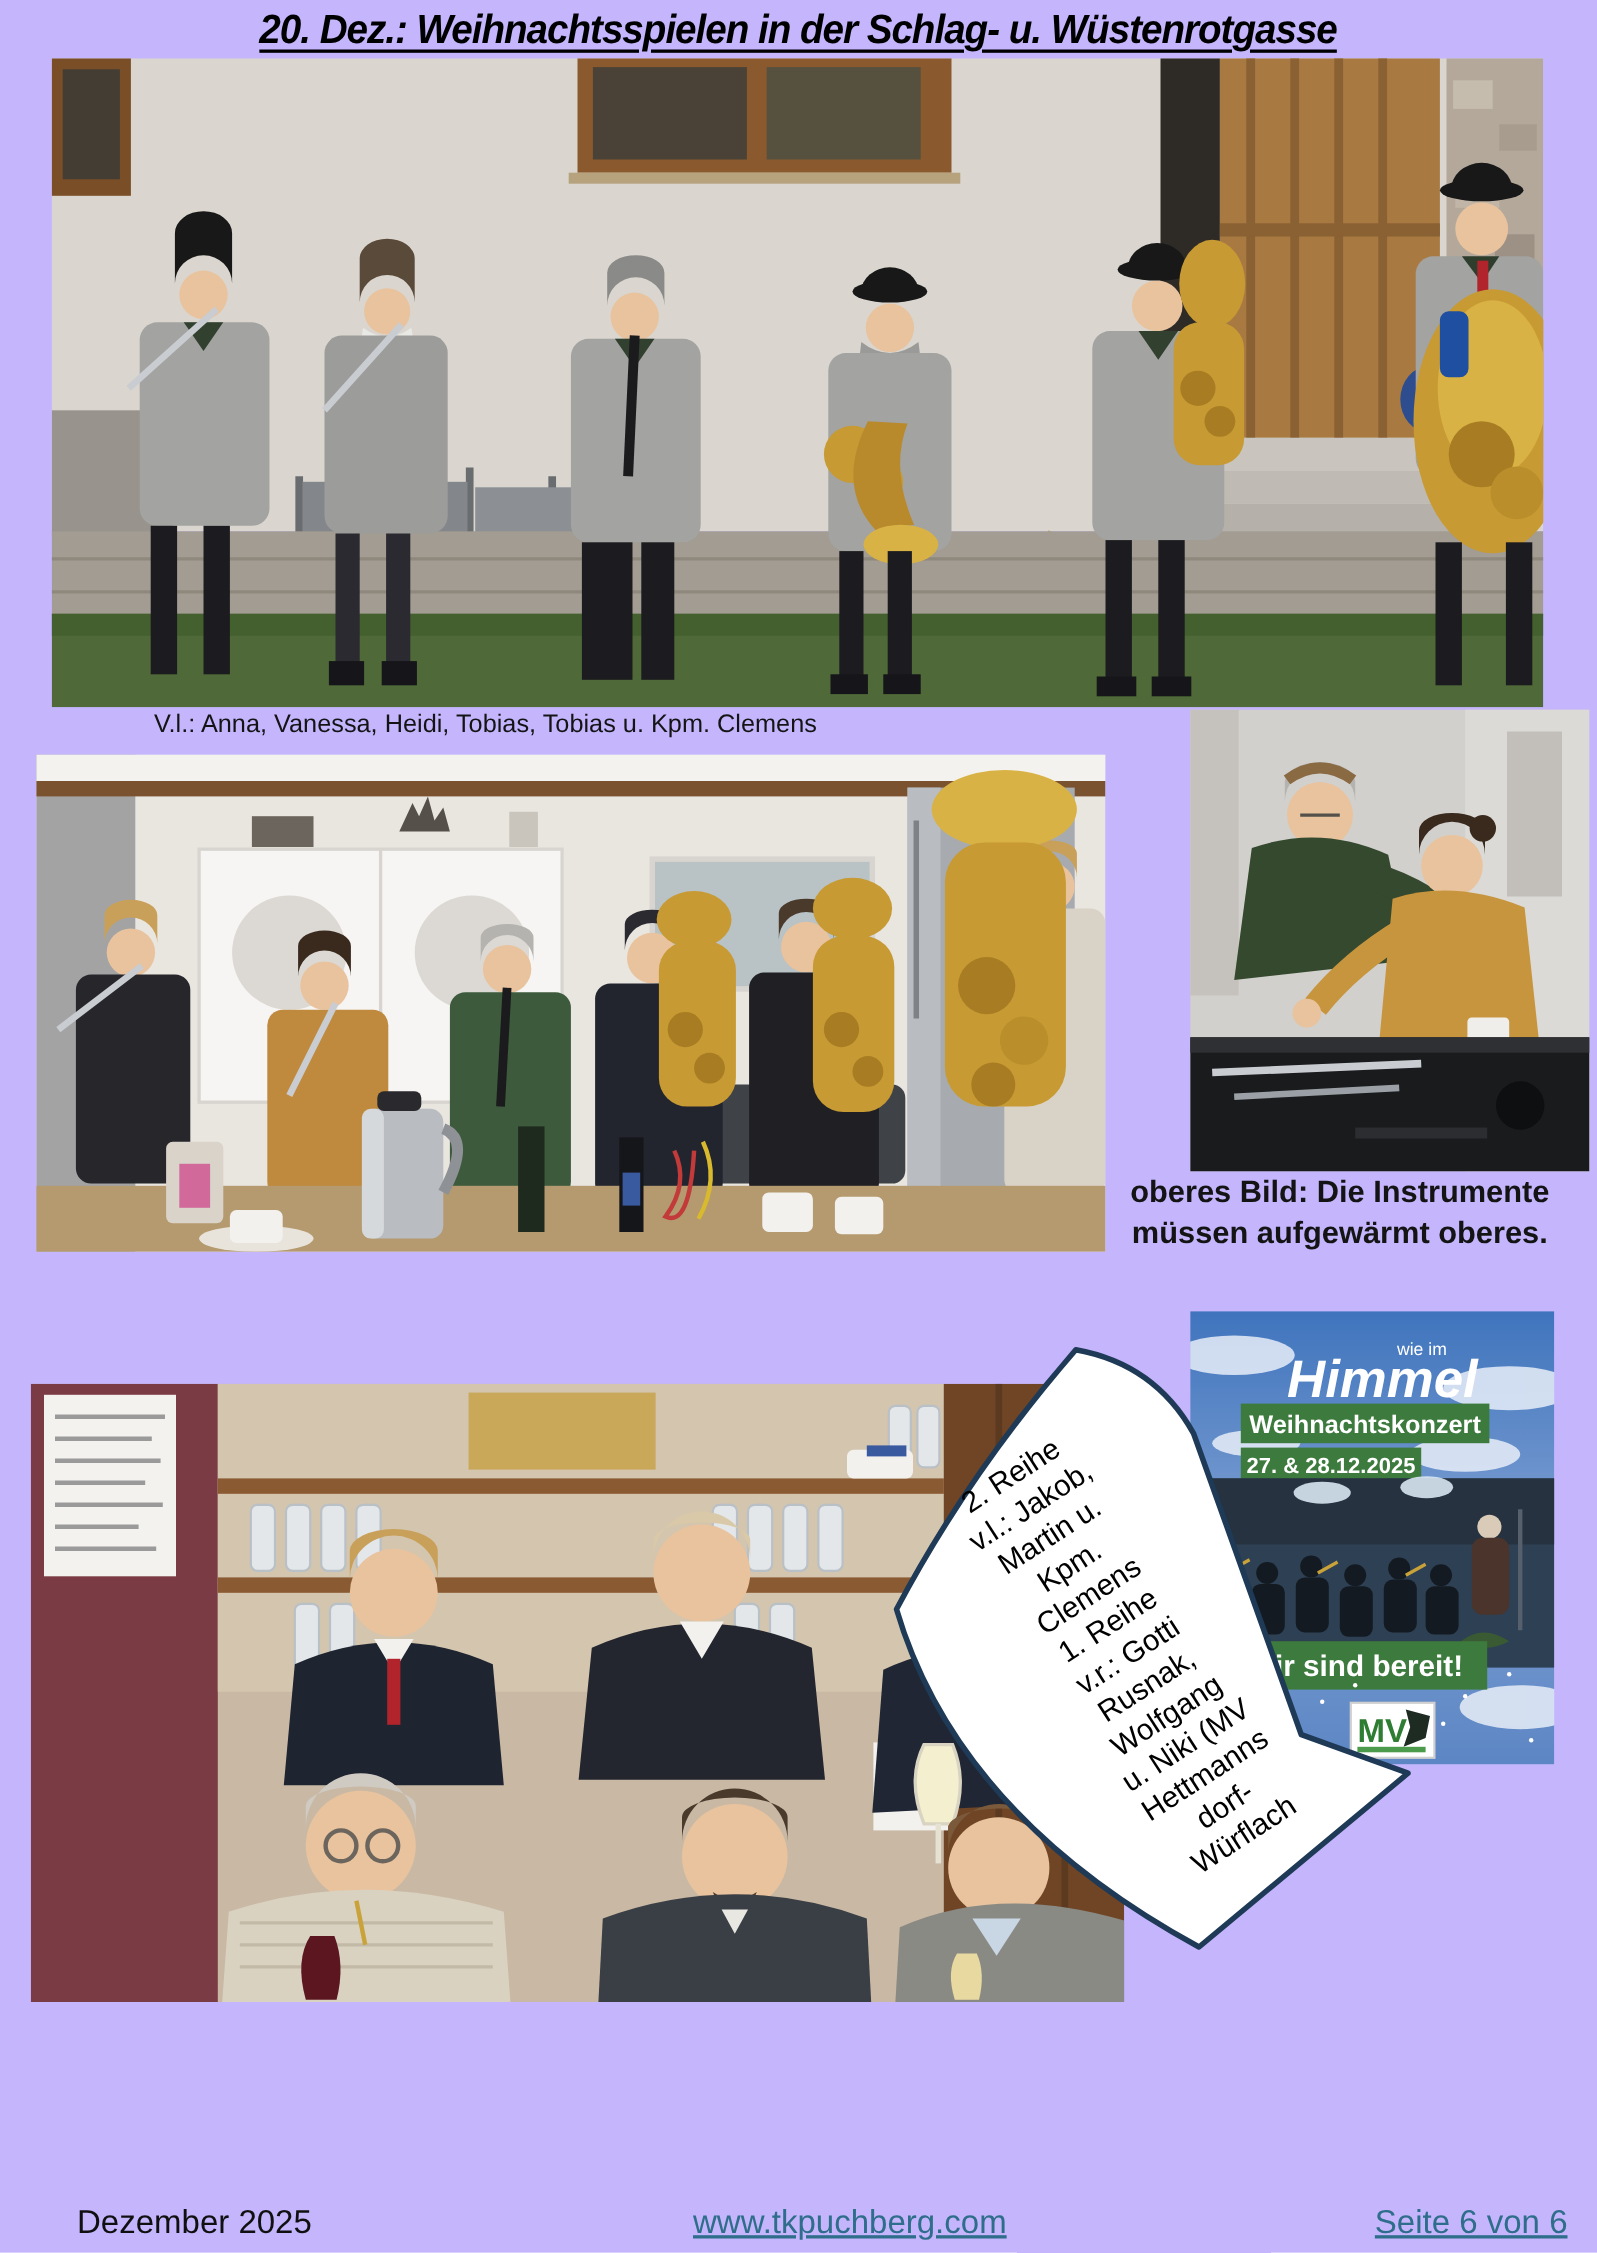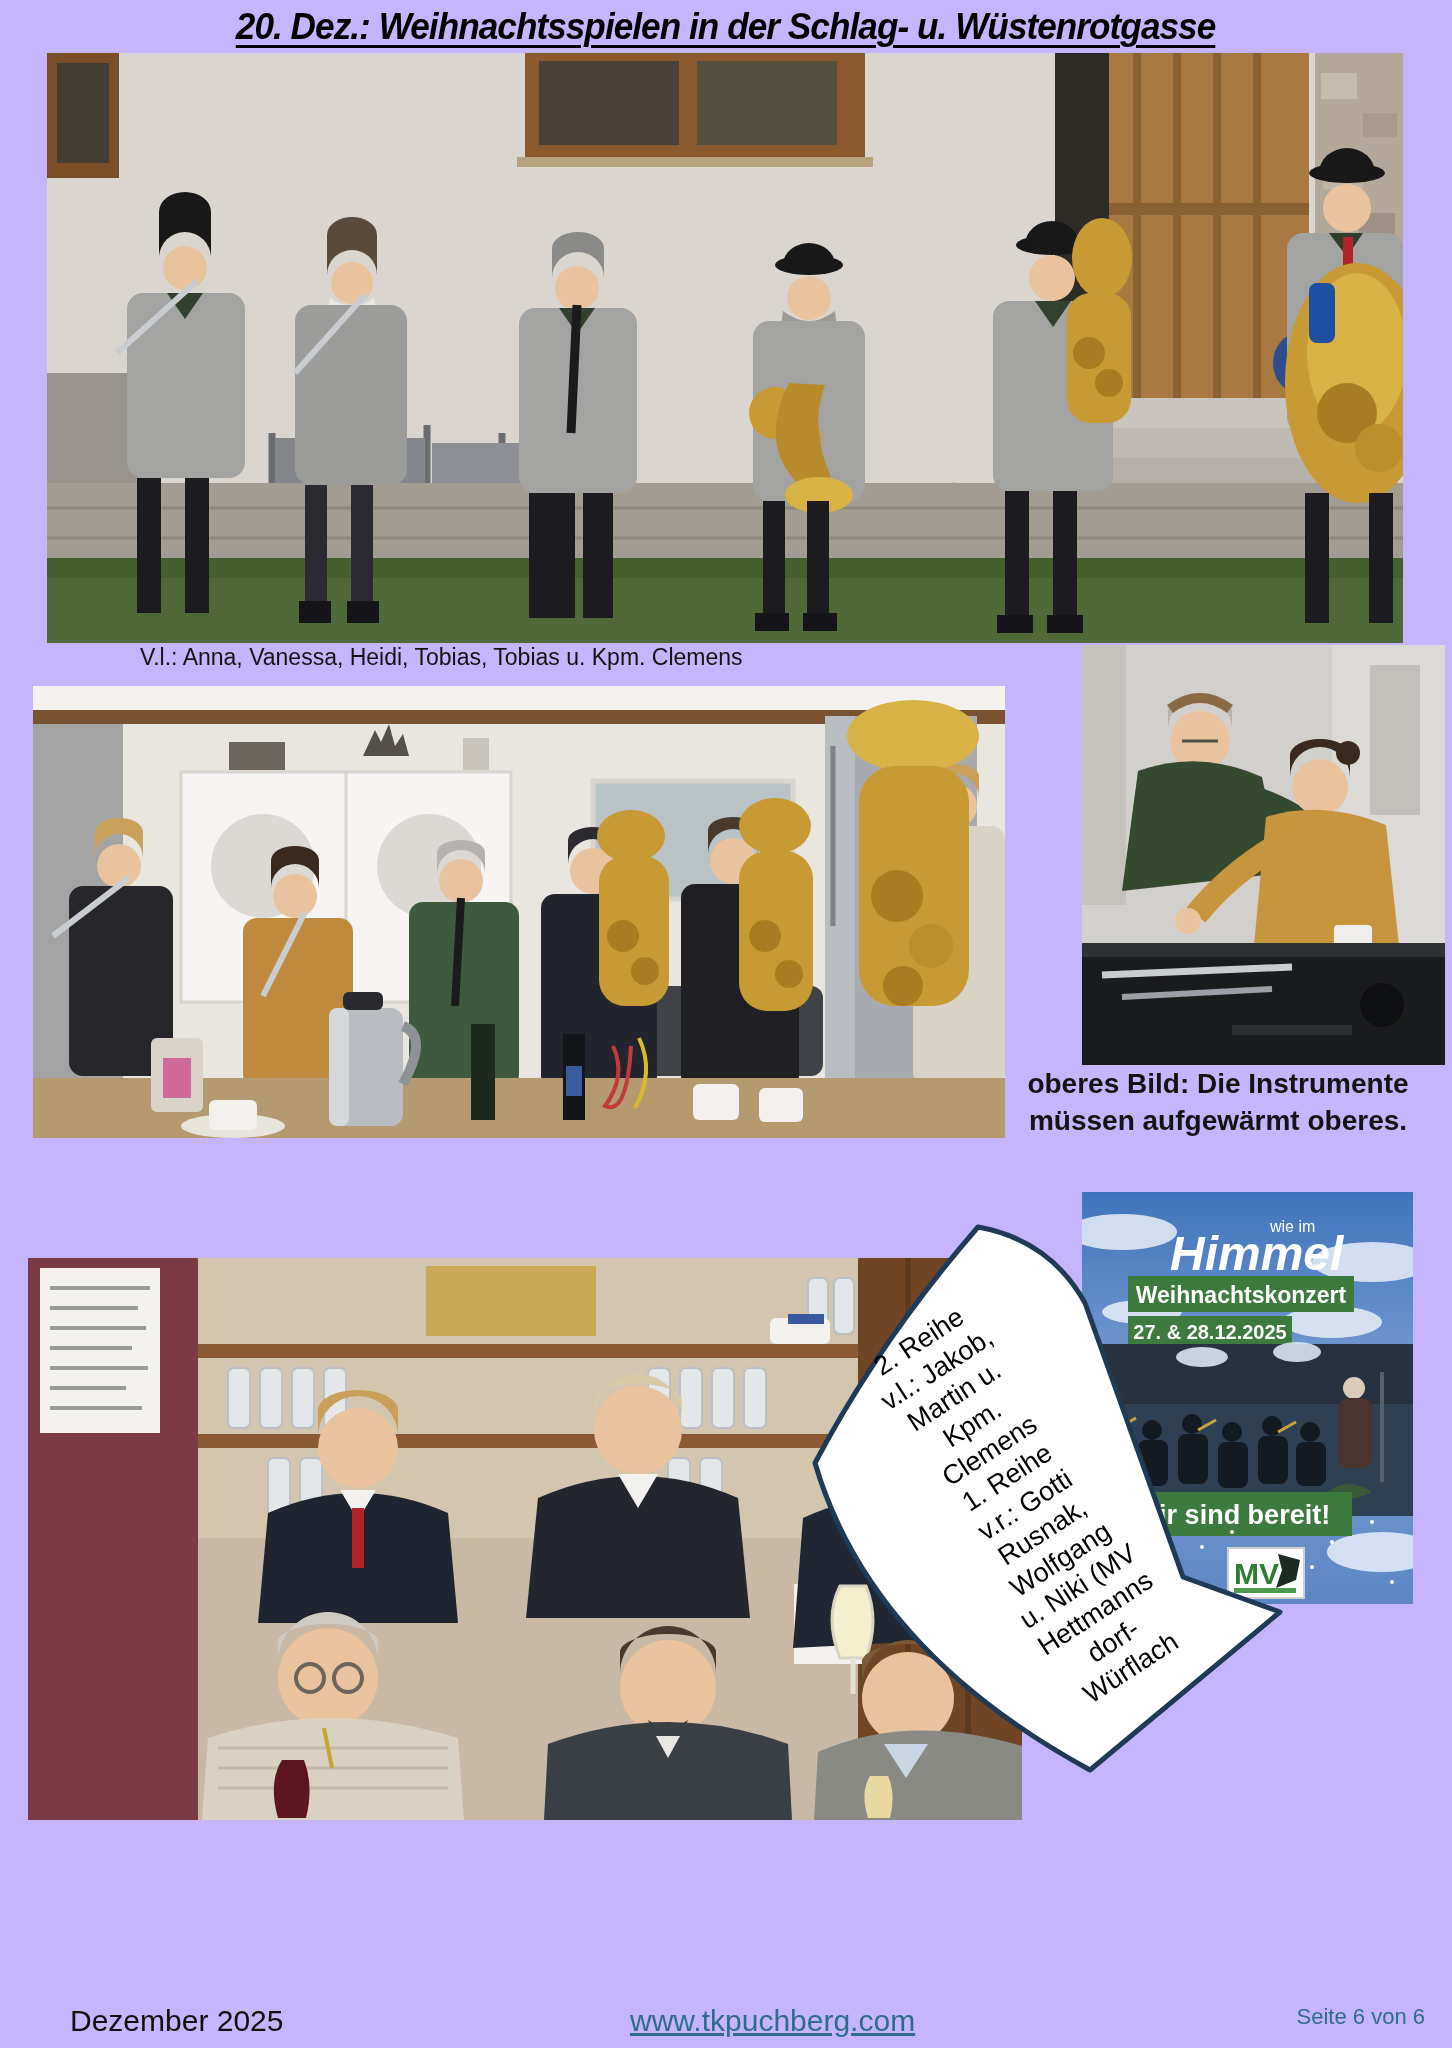--- a/index.html
+++ b/index.html
@@ -15,21 +15,21 @@
   .h2wrap .heading{display:inline-block;transform:scaleX(.93);transform-origin:left;}
   .caption{font-size:23px;color:#141414;white-space:nowrap;}
   .cap1{top:644px;left:140px;}
   .cap2{top:1066px;left:1018px;width:400px;text-align:center;white-space:normal;line-height:1.32;font-size:28px;font-weight:bold;}
   .photo{display:block;}
   .callout-text{top:1285px;left:875px;width:300px;height:440px;z-index:6;
       display:flex;flex-direction:column;justify-content:center;align-items:center;
       transform:rotate(-33deg);font-size:27px;line-height:1.2;text-align:center;color:#000;}
   .footer-left{top:2004px;left:30px;font-size:30px;color:#101010;margin-left:40px;}
   .footer-link{top:2004px;left:630px;font-size:30px;color:#2f6e8a;text-decoration:underline;cursor:pointer;}
-  .footer-right{top:2004px;right:27px;font-size:22px;color:#2f6e8a;}
+  .footer-right{top:2004px;right:27px;font-size:30px;color:#2f6e8a;text-decoration:underline;}
   svg text{font-family:"Liberation Sans",sans-serif;}
 </style>
 </head>
 <body>
 
 <div class="page">
 
   <div class="abs h1wrap">
     <span class="heading">20. Dez.: Weihnachtsspielen in der Schlag- u. Wüstenrotgasse</span>
   </div>

